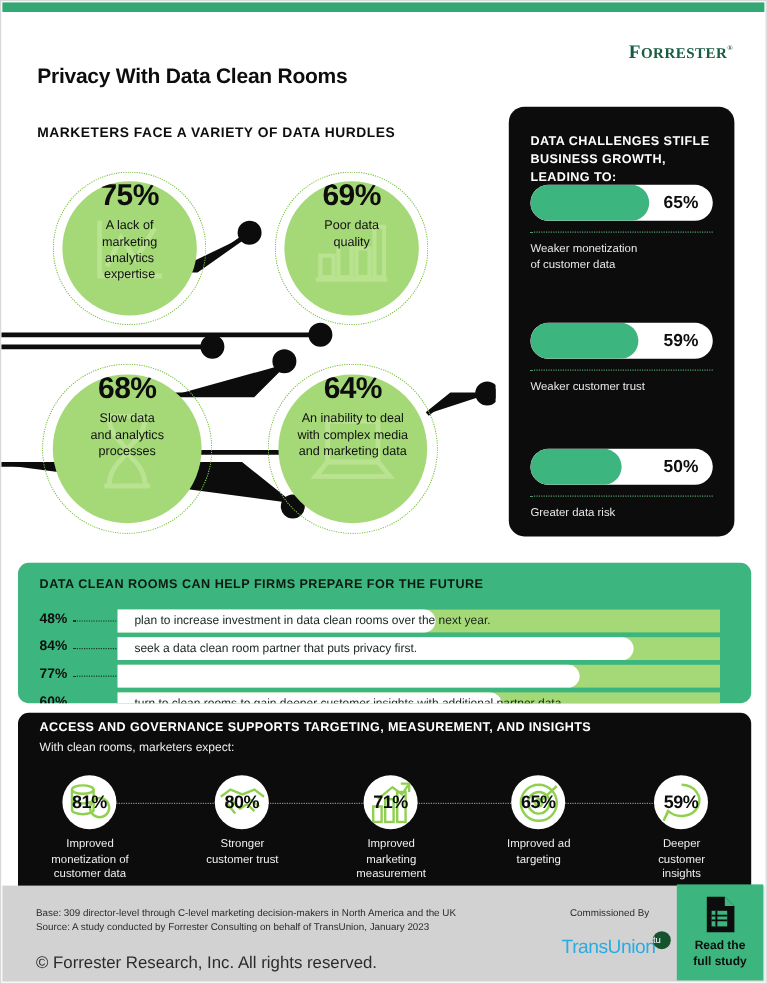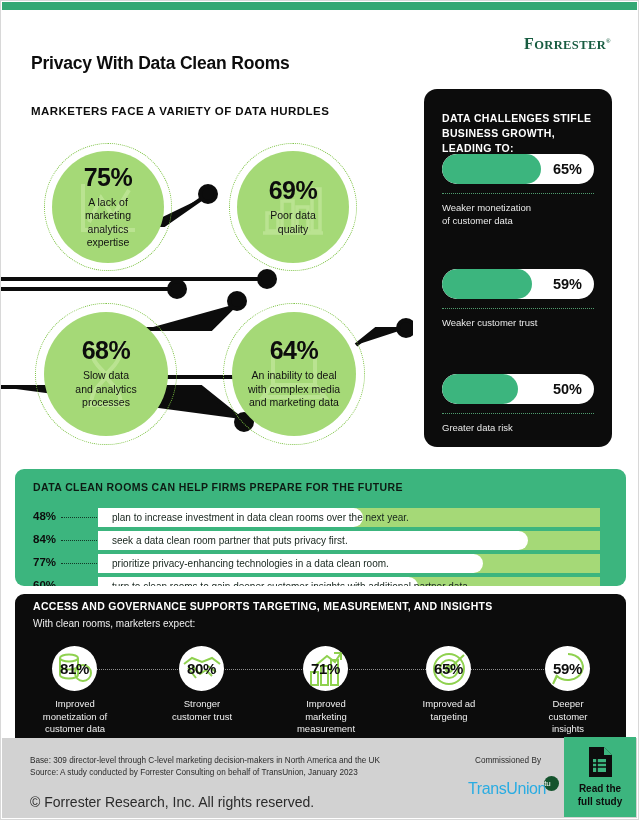--- a/index.html
+++ b/index.html
@@ -38,21 +38,21 @@
   
   .hurdles{position:absolute;left:0px;top:128px;width:412px;height:330px;}
   .hurdles svg{position:absolute;left:0;top:0;}
   .bubble{position:absolute;border-radius:50%;}
   .bubble .dots{
     position:absolute;inset:0;border-radius:50%;
     border:1.4px dotted #7cc242;
   }
   .bubble .disc{
     position:absolute;border-radius:50%;background:#a5d977;overflow:hidden;
-    display:flex;flex-direction:column;align-items:center;justify-content:center;
+    display:flex;flex-direction:column;align-items:center;justify-content:flex-start;
   }
   .bubble .pct{
     font-size:25px;font-weight:bold;color:#0d0d0d;line-height:1;
     position:relative;z-index:2;letter-spacing:-0.5px;
   }
   .bubble .lbl{
     font-size:10.5px;line-height:13.5px;color:#111;text-align:center;
     margin-top:6px;position:relative;z-index:2;padding:0 6px;
   }
   .bubble .bgicon{
@@ -305,21 +305,20 @@
       <div class="gb-pct">84%</div>
       <div class="gb-lead"></div>
       <div class="gb-txt">seek a data clean room partner that puts privacy first.</div>
     </div>
 
     <div class="gb-row" style="top:85px;">
       <div class="gb-track"></div>
       <div class="gb-pill" style="width:385px;"></div>
       <div class="gb-pct">77%</div>
       <div class="gb-lead"></div>
-      <div class="gb-txt">prioritize privacy-enhancing technologies in a data clean room.</div>
     </div>
 
     <div class="gb-row" style="top:108px;">
       <div class="gb-track"></div>
       <div class="gb-pill" style="width:320px;"></div>
       <div class="gb-pct">60%</div>
 
       <div class="gb-txt">turn to clean rooms to gain deeper customer insights with additional partner data.</div>
     </div>
   </div>

